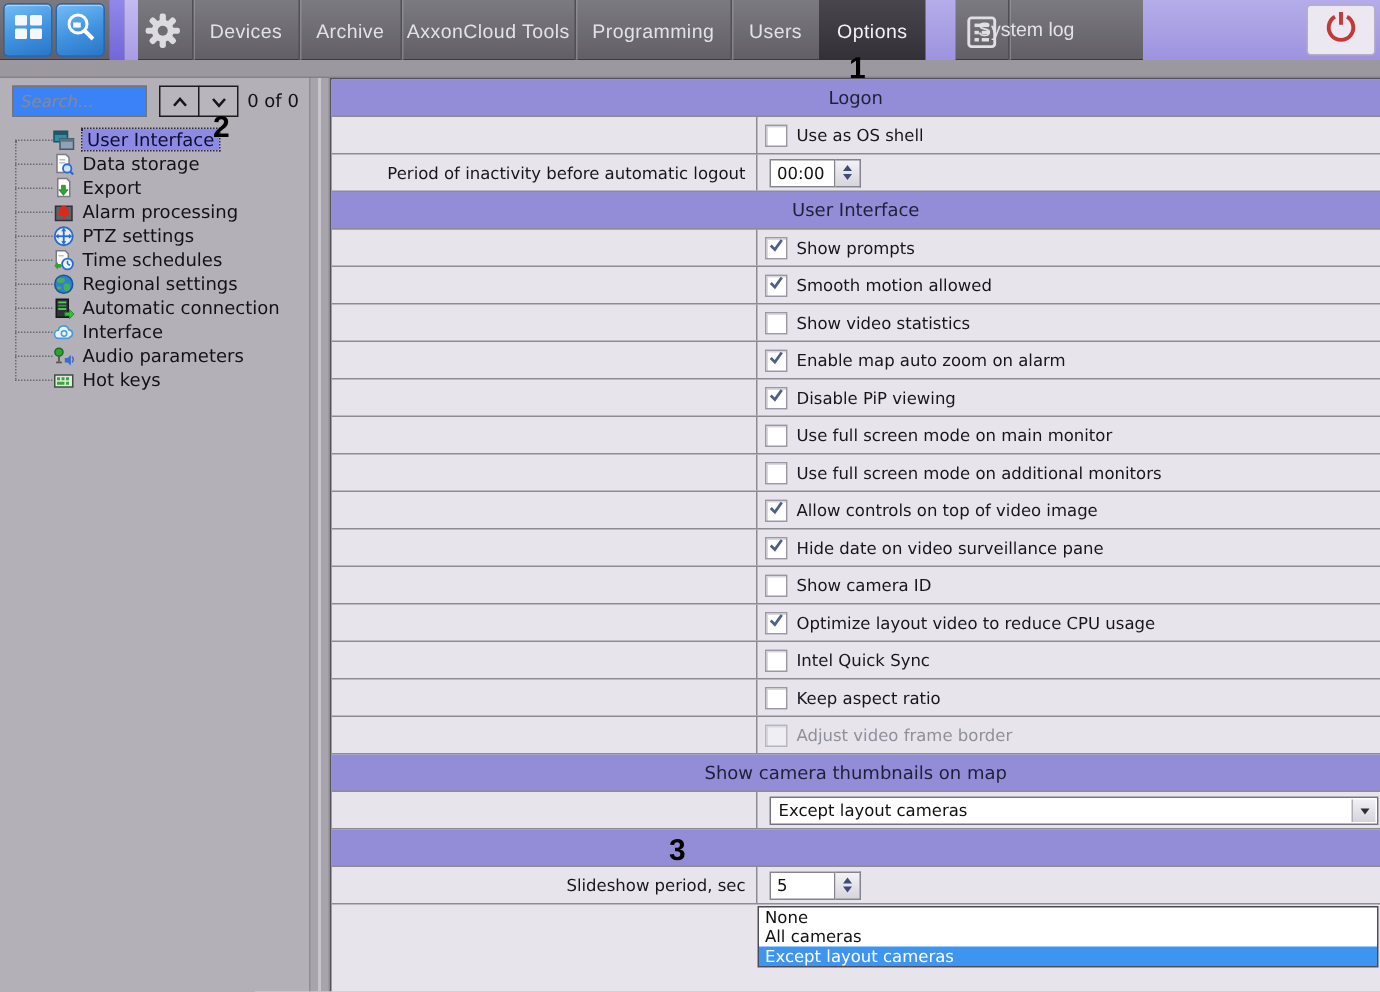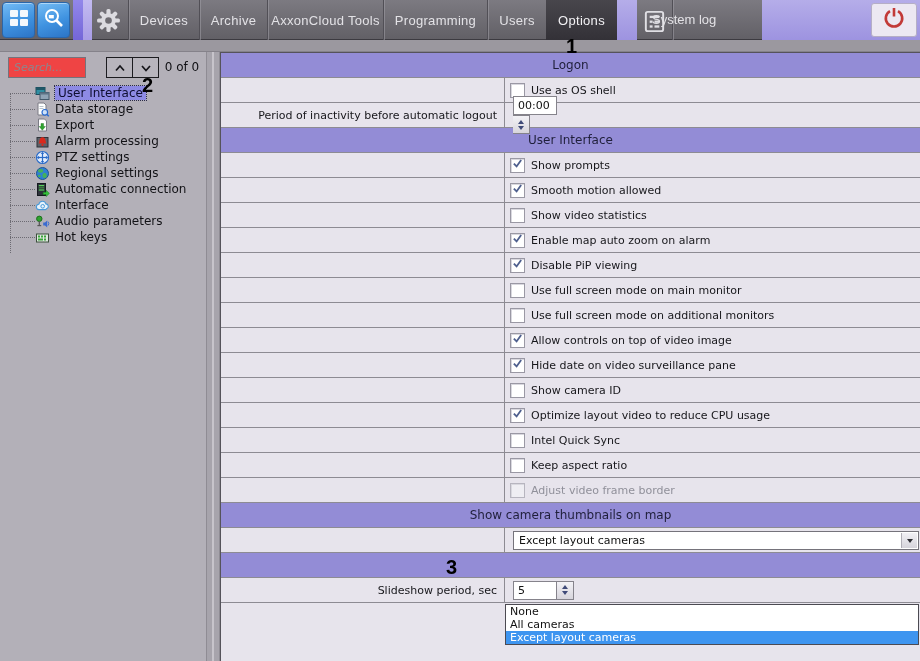--- a/index.html
+++ b/index.html
@@ -35,22 +35,22 @@
   .power-btn{position:absolute;left:871px;top:3px;width:46px;height:34px;background:#ece8f2;
              border:1px solid #b5aec6;border-radius:3px;box-sizing:border-box;cursor:pointer;
              display:flex;align-items:center;justify-content:center}
 
   
   .substrip{position:absolute;left:0;top:40px;width:920px;height:12px;background:#9b989f;
             border-bottom:1px solid #85828a;box-sizing:border-box}
 
   
   .sidebar{position:absolute;left:0;top:52px;width:206px;height:609px;background:#b3b0b8}
-  .search-input{position:absolute;left:8px;top:5px;width:78px;height:21px;border:1px solid #75737c;
-                background:#ef4444;font:italic 11px "DejaVu Sans",sans-serif;padding:0 5px;color:#333;box-sizing:border-box}
+  .search-input{position:absolute;left:8px;top:5px;width:90px;height:21px;border:1px solid #75737c;
+                background:#3b82f6;font:italic 11px "DejaVu Sans",sans-serif;padding:0 5px;color:#333;box-sizing:border-box}
   .search-input::placeholder{color:#8a8890;font-style:italic}
   .nav-btn{position:absolute;top:5px;width:27px;height:21px;background:#b8b5bd;border:1px solid #1c1c20;
            box-sizing:border-box;display:flex;align-items:center;justify-content:center;cursor:pointer}
   #nav-up{left:106px}
   #nav-down{left:132px}
   .counter{position:absolute;left:160px;top:5px;width:44px;height:21px;line-height:21px;
            font-size:12px;color:#101014;text-align:center}
   .tree{position:absolute;left:0;top:33px;width:206px}
   .trunk{position:absolute;left:10px;top:8px;height:160px;border-left:1px dotted #6c6a72}
   .titem{position:relative;height:16px;display:flex;align-items:center;cursor:pointer}
@@ -243,20 +243,34 @@
             <rect x="3.6" y="6.9" width="7.8" height="1.2" fill="#2a6bc8"></rect>
             <path d="M7.5 1.8 l1.7 2.3 h-3.4 z M7.5 13.2 l1.7 -2.3 h-3.4 z M1.8 7.5 l2.3 -1.7 v3.4 z M13.2 7.5 l-2.3 -1.7 v3.4 z" fill="#2a6bc8"></path>
           </svg>
         </span>
         <span class="tlabel">PTZ settings</span>
       </div>
       <div class="titem">
         <span class="stub"></span>
         <span class="ticon">
           <svg width="15" height="15" viewBox="0 0 15 15">
+            <path d="M2.5 1.2 h6 l2 2 v8 h-8 z" fill="#fff" stroke="#7a7a84"></path>
+            <rect x="4" y="4" width="3.5" height="1" fill="#b8c2cc"></rect>
+            <path d="M1.2 11.2 l2.4 2.6 v-1.3 h2 v-2.5 h-2 v-1.3 z" fill="#2fa32f"></path>
+            <circle cx="10" cy="10" r="3.6" fill="#eef4fd" stroke="#2a6bd0" stroke-width="1.2"></circle>
+            <line x1="10" y1="10" x2="10" y2="7.9" stroke="#2a6bd0"></line>
+            <line x1="10" y1="10" x2="11.7" y2="10.8" stroke="#2a6bd0"></line>
+          </svg>
+        </span>
+        <span class="tlabel">Time schedules</span>
+      </div>
+      <div class="titem">
+        <span class="stub"></span>
+        <span class="ticon">
+          <svg width="15" height="15" viewBox="0 0 15 15">
             <circle cx="7.5" cy="7.5" r="6" fill="#2f7fd4" stroke="#1c5590"></circle>
             <ellipse cx="5.6" cy="4.9" rx="2.7" ry="1.8" fill="#45b05a"></ellipse>
             <ellipse cx="9.6" cy="9.4" rx="2.2" ry="2.6" fill="#45b05a"></ellipse>
             <ellipse cx="4.4" cy="9.9" rx="1.5" ry="1.1" fill="#45b05a"></ellipse>
           </svg>
         </span>
         <span class="tlabel">Regional settings</span>
       </div>
       <div class="titem">
         <span class="stub"></span>
@@ -324,21 +338,21 @@
       <div class="cell-r">
         <span class="cb"></span>
         <span>Use as OS shell</span>
       </div>
     </div>
     <div class="trow">
       <div class="cell-l">
         <span>Period of inactivity before automatic logout</span>
       </div>
       <div class="cell-r">
-        <div style="display: flex; margin-left: 3px; flex-direction: column;">
+        <div style="display: flex; margin-left: 3px;">
           <div class="spinval">00:00</div>
           <div class="spinbtns">
             <i class="tri-up"></i>
             <i class="tri-dn"></i>
           </div>
         </div>
       </div>
     </div>
     <div class="trow header">
       <span>User Interface</span>

